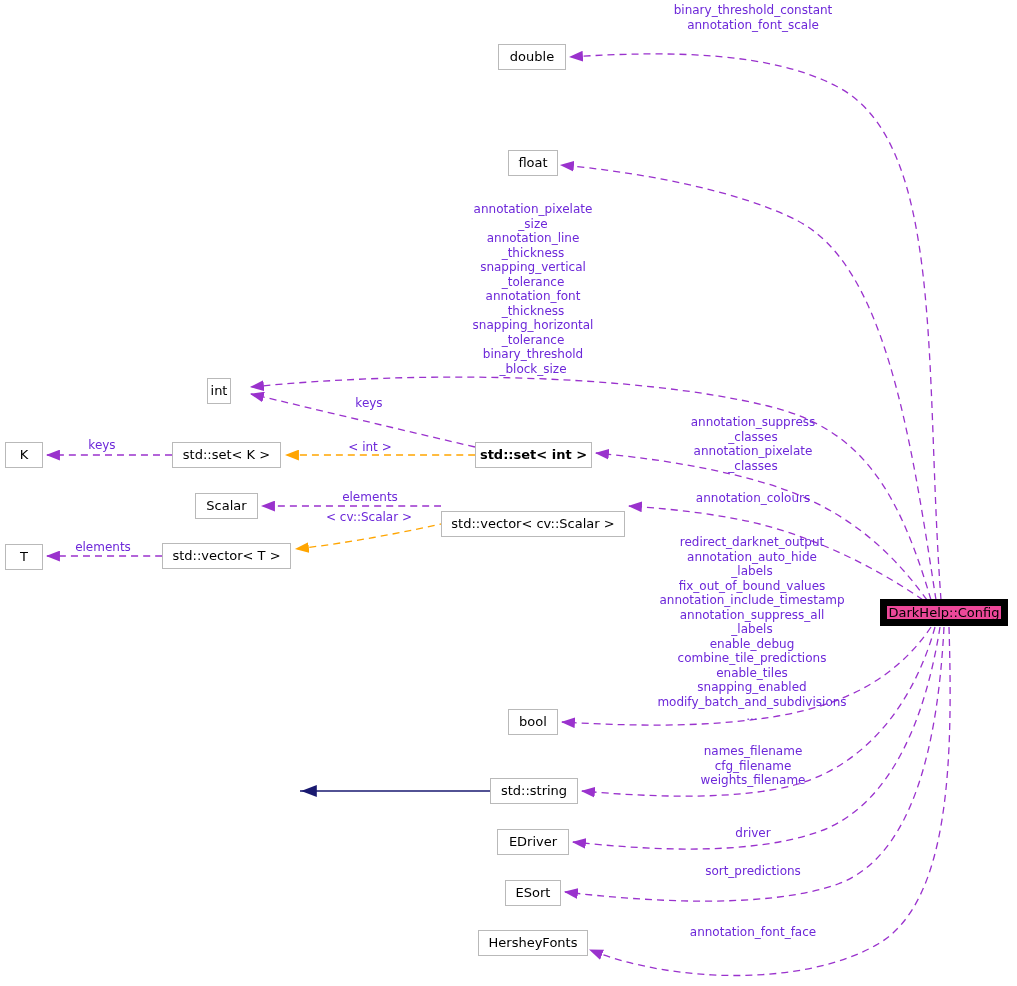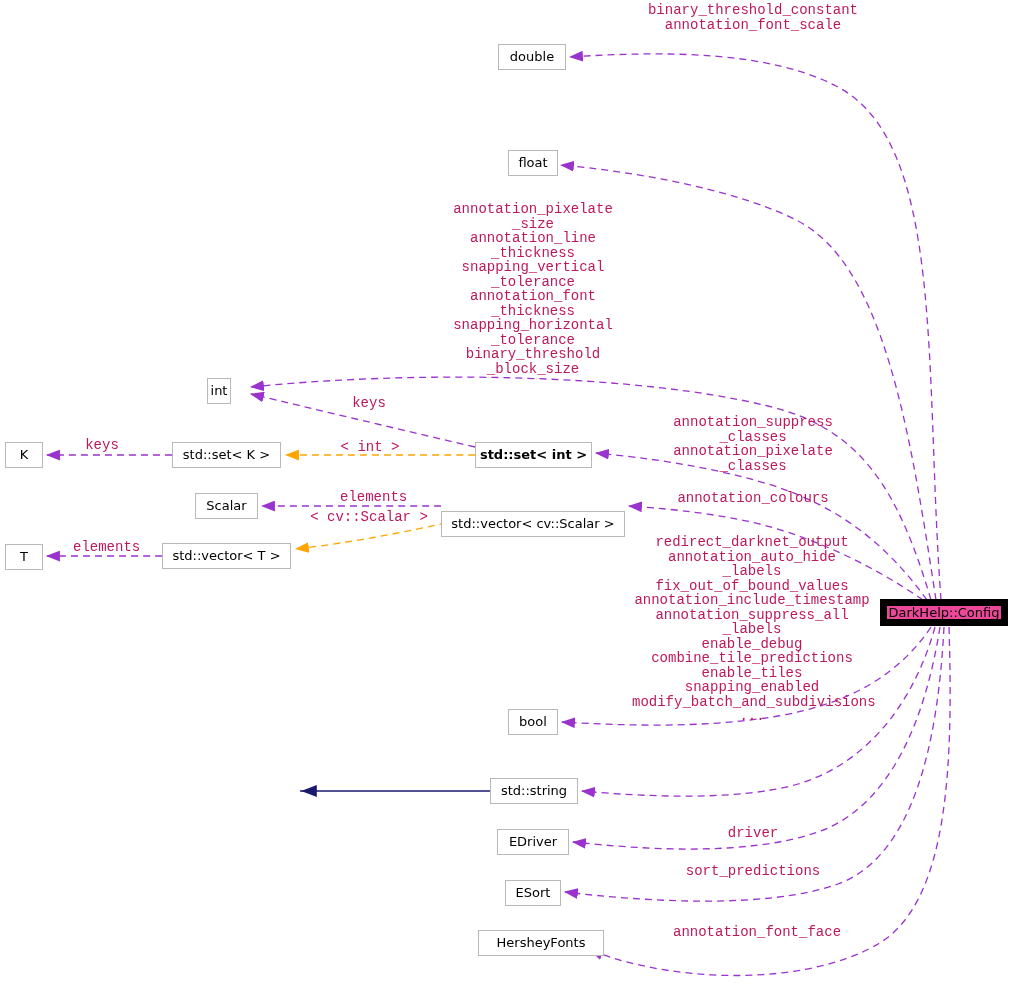--- a/index.html
+++ b/index.html
@@ -18,40 +18,40 @@
     position:absolute;box-sizing:border-box;
     background:#ffffff;border:1px solid #b9b9b9;
     display:flex;align-items:center;justify-content:center;
     font-size:13px;color:#000;text-align:center;white-space:pre-line;
     line-height:16px;
   }
   .node.main{
     background:#ec4899;border:7px solid #000000;
   }
   .elabel{
-    position:absolute;font-size:14px;line-height:14.5px;color:#be185d;
-    text-align:center;white-space:pre-line;font-family:Liberation Mono, monospace;
+    position:absolute;font-size:12px;line-height:14.5px;color:#6d28d9;
+    text-align:center;white-space:pre-line;
   }
   
   #n-double{left:498px;top:44px;width:68px;height:26px;}
   #n-float{left:508px;top:150px;width:50px;height:26px;}
   #n-int{left:207px;top:378px;width:24px;height:26px;}
   #n-k{left:5px;top:442px;width:38px;height:26px;}
   #n-set-k{left:172px;top:442px;width:109px;height:26px;}
   #n-set-int{left:475px;top:442px;width:117px;height:26px;font-weight:bold;}
   #n-scalar{left:195px;top:493px;width:63px;height:26px;}
   #n-vector-scalar{left:441px;top:511px;width:184px;height:26px;}
   #n-t{left:5px;top:544px;width:38px;height:26px;}
   #n-vector-t{left:162px;top:543px;width:129px;height:26px;}
   #n-bool{left:508px;top:709px;width:50px;height:26px;}
   #n-basic-string{left:157px;top:773px;width:139px;height:40px;}
   #n-string{left:490px;top:778px;width:88px;height:26px;}
   #n-edriver{left:497px;top:829px;width:72px;height:26px;}
   #n-esort{left:505px;top:880px;width:56px;height:26px;}
-  #n-hersheyfonts{left:478px;top:930px;width:126px;height:26px;}
+  #n-hersheyfonts{left:478px;top:930px;width:110px;height:26px;}
   #n-config{left:880px;top:599px;width:128px;height:27px;}
   
   #l-double-fields{left:613px;top:3px;width:280px;}
   #l-float-fields{left:633px;top:85px;width:240px;}
   #l-int-fields{left:413px;top:202px;width:240px;}
   #l-keys-left{left:72px;top:438px;width:60px;}
   #l-keys-mid{left:339px;top:396px;width:60px;}
   #l-int-template{left:330px;top:440px;width:80px;}
   #l-set-int-fields{left:633px;top:399px;width:240px;margin-top:16px;}
   #l-annotation-colours{left:653px;top:491px;width:200px;}
@@ -148,17 +148,20 @@
 fix_out_of_bound_values
 annotation_include_timestamp
 annotation_suppress_all
 _labels
 enable_debug
 combine_tile_predictions
 enable_tiles
 snapping_enabled
 modify_batch_and_subdivisions
 ...</div>
+  <div class="elabel" id="l-string-fields">names_filename
+cfg_filename
+weights_filename</div>
   <div class="elabel" id="l-driver">driver</div>
   <div class="elabel" id="l-sort-predictions">sort_predictions</div>
   <div class="elabel" id="l-annotation-font-face">annotation_font_face</div>
 
 </div>
 
 </body></html>

